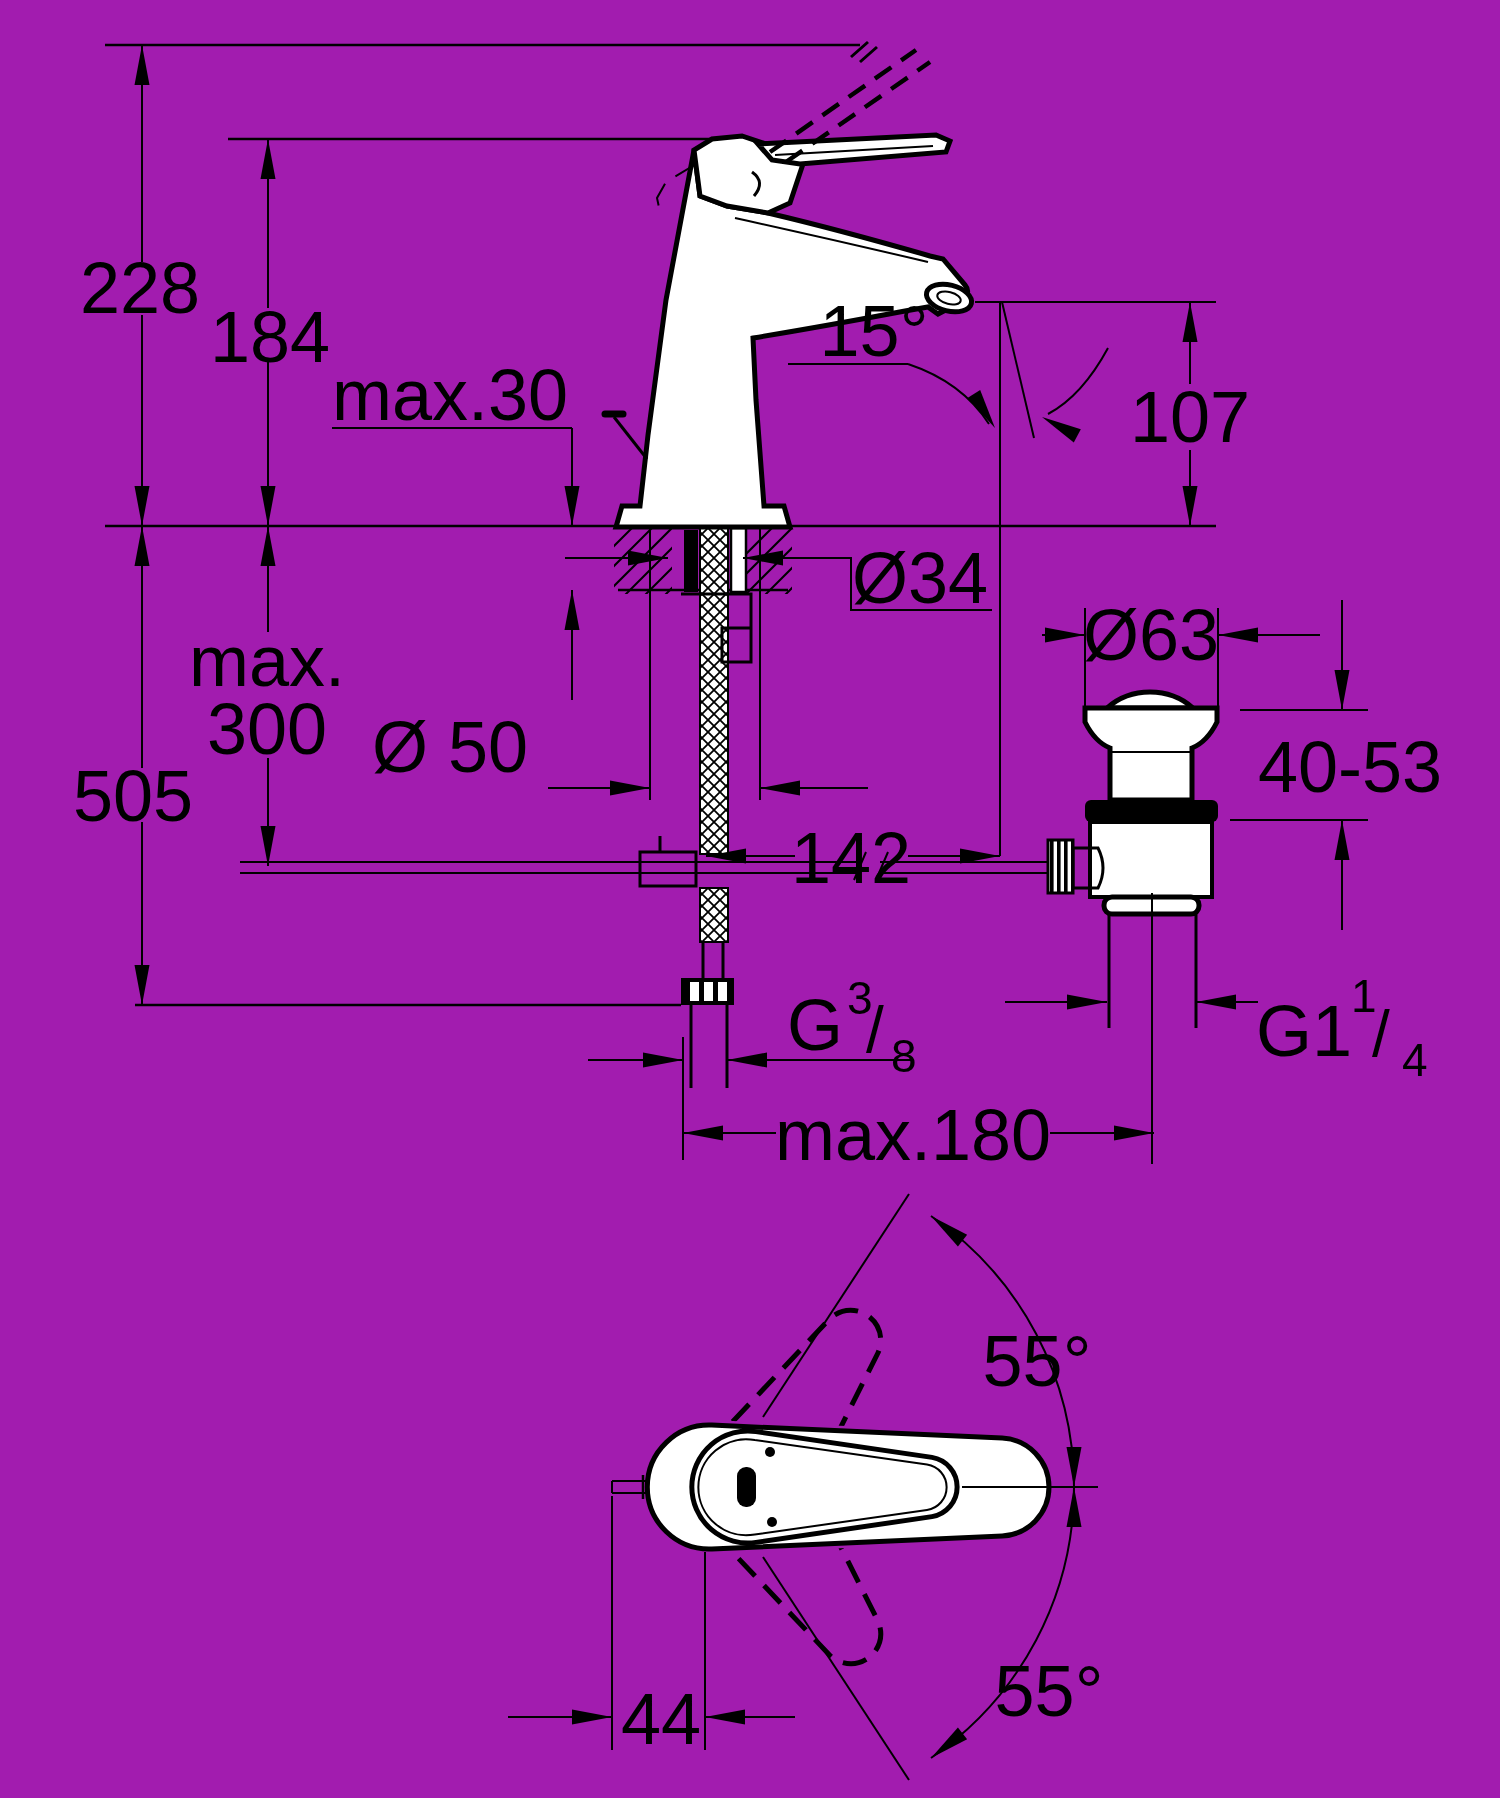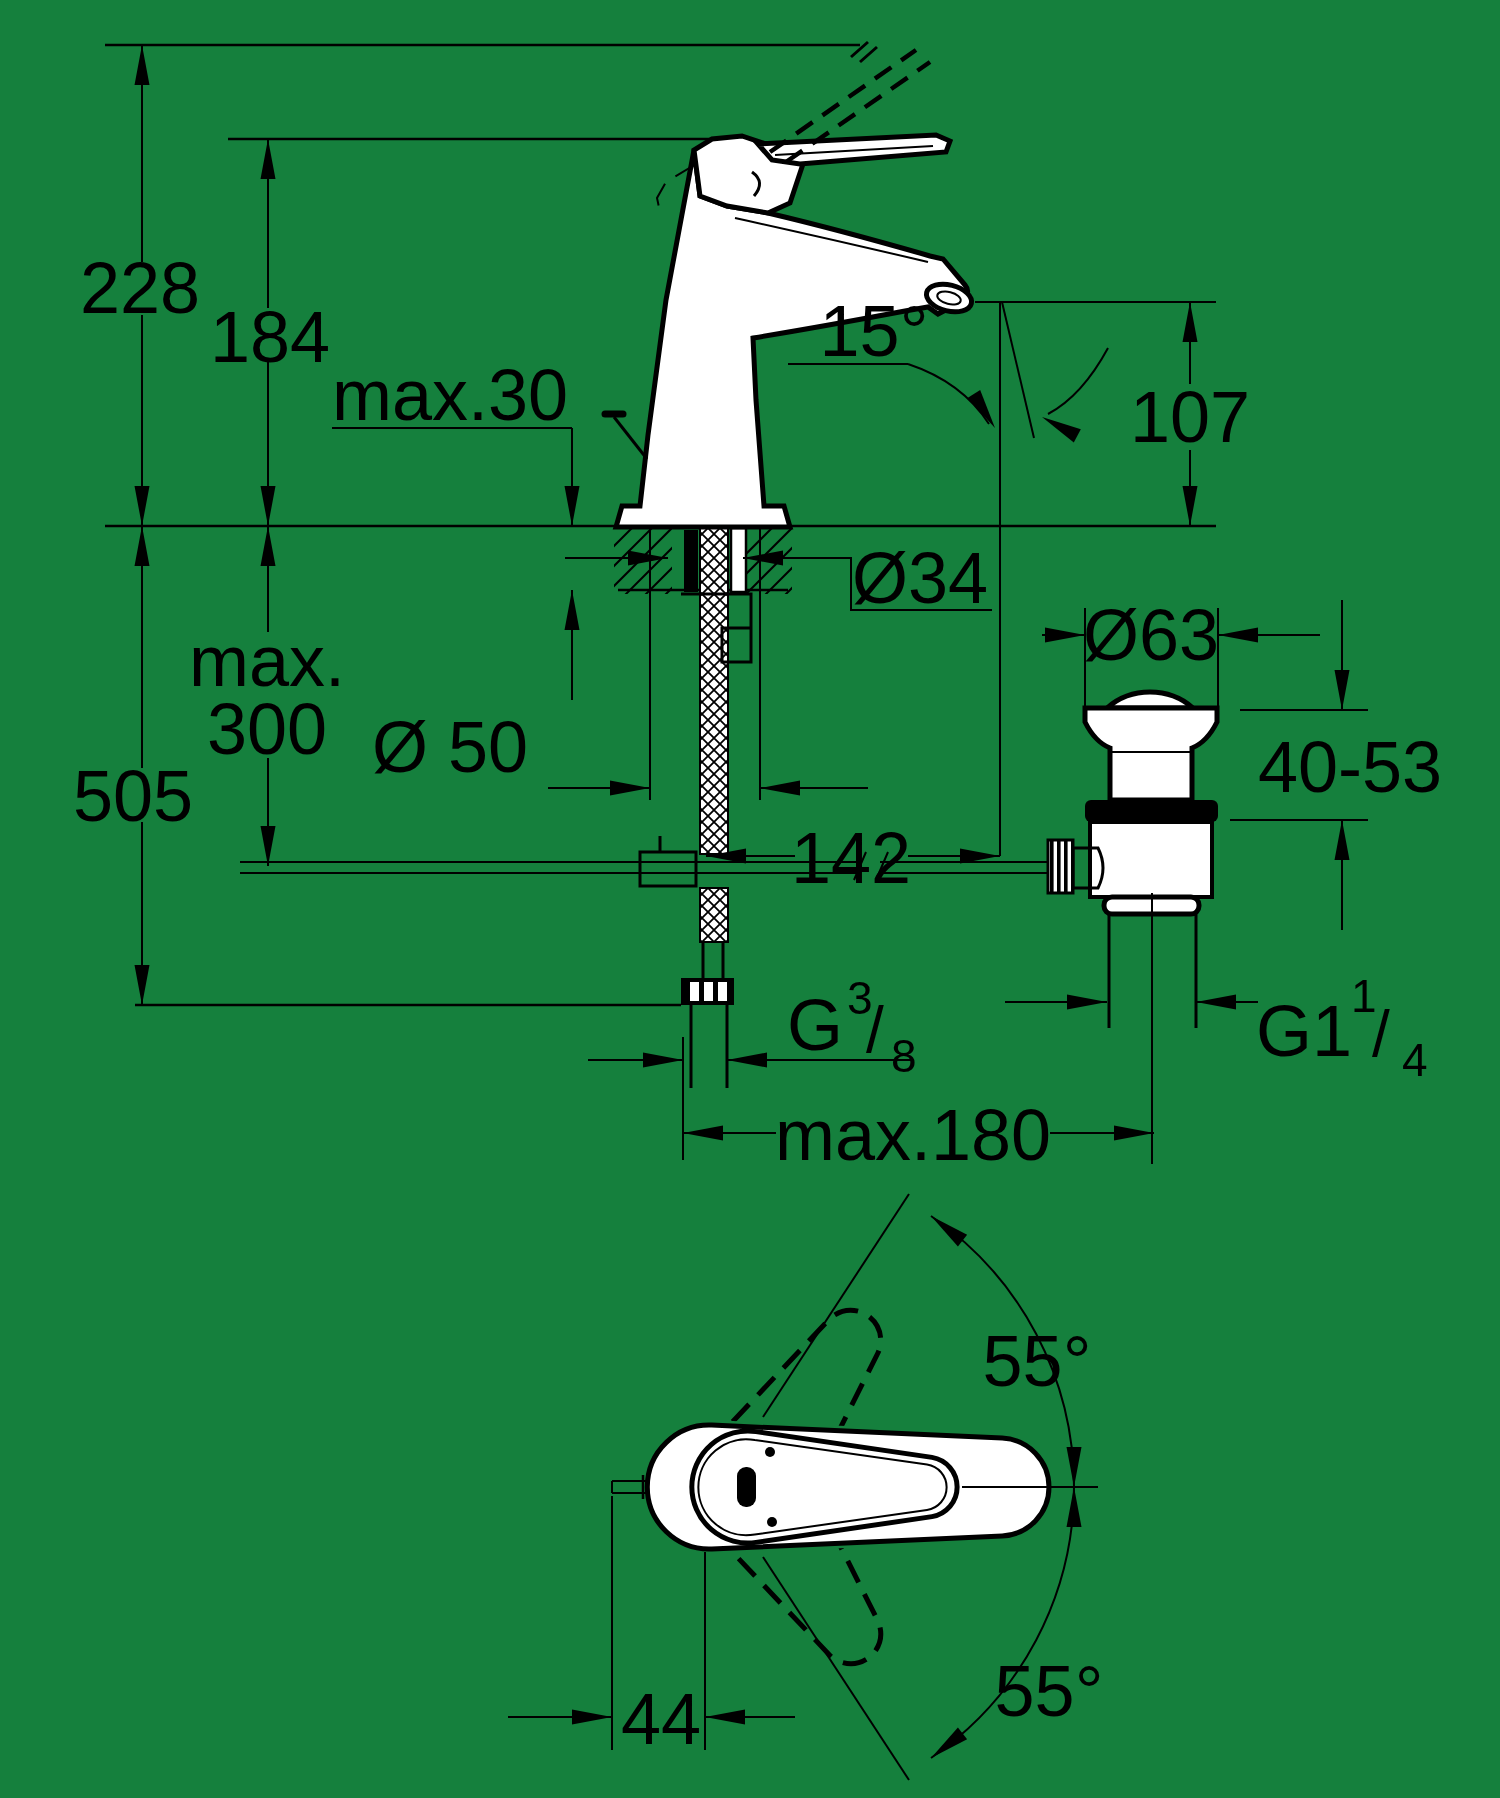--- a/index.html
+++ b/index.html
@@ -1,16 +1,16 @@
 <!DOCTYPE html>
 <html><head>
 <meta charset="utf-8">
 <style>
   html,body{margin:0;padding:0;background:#ffffff;}
-  .stage{width:1500px;height:1798px;position:relative;background:#15803d;}
+  .stage{width:1500px;height:1798px;position:relative;background:#a21caf;}
   svg{display:block;}
   text{font-family:"Liberation Sans", sans-serif;fill:#000;}
   .big{font-size:72px;}
   .sup{font-size:46px;}
   .slash{font-size:64px;}
   .thin{stroke:#000;stroke-width:2;fill:none;}
   .thin25{stroke:#000;stroke-width:2.5;fill:none;}
   .med{stroke:#000;stroke-width:3;fill:none;}
   .bold{stroke:#000;stroke-width:5;fill:none;}
   .boldw{stroke:#000;stroke-width:5;fill:#fff;}

